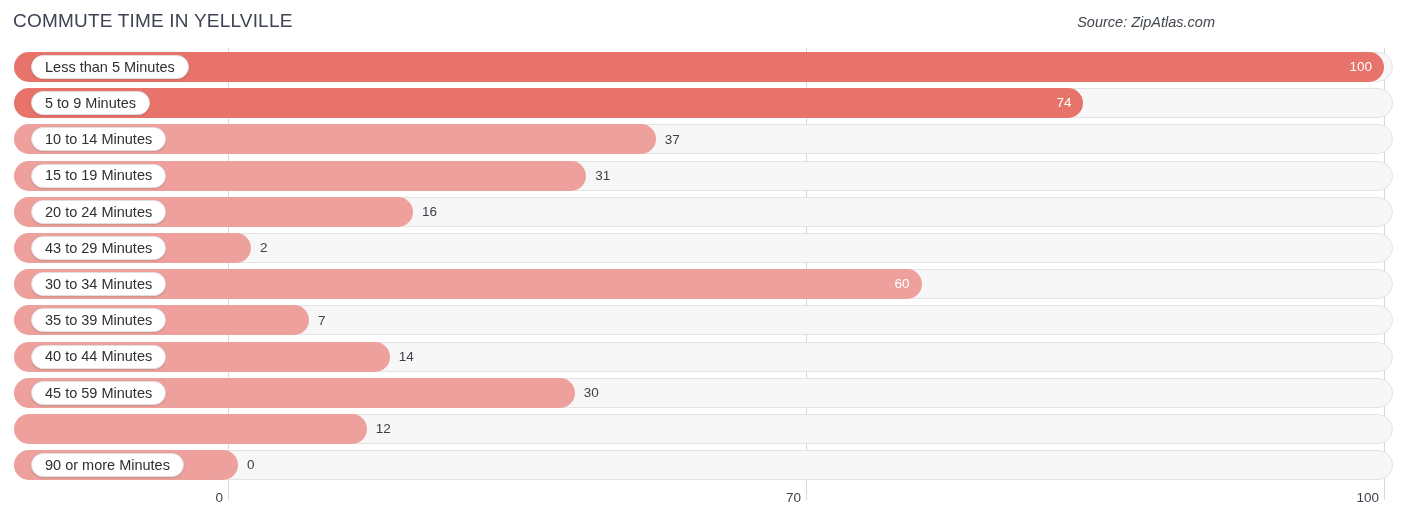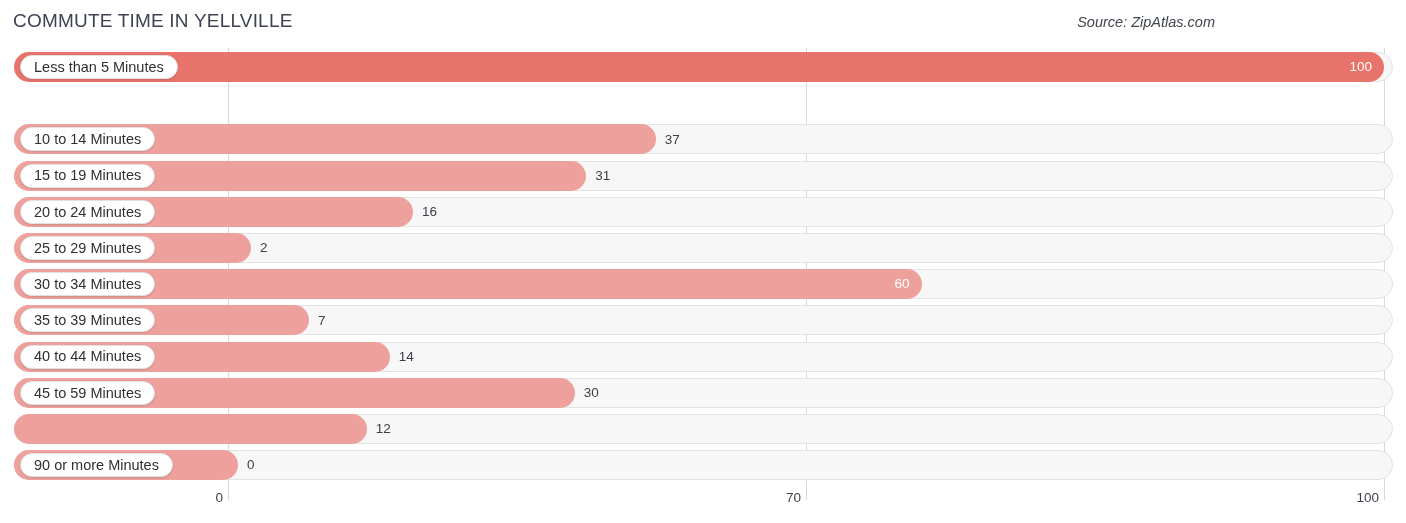--- a/index.html
+++ b/index.html
@@ -45,21 +45,21 @@
   .bar{
     position:absolute;left:14px;top:0;height:30px;
     border-radius:15px;
     box-sizing:border-box;
   }
   .bar.dark{background:#e8736b;}
   .bar.light{background:#eea09c;}
 
   
   .pill{
-    position:absolute;left:20px;top:3px;height:24px;
+    position:absolute;left:31px;top:3px;height:24px;
     background:#ffffff;
     border:1px solid #e0e0e0;
     border-radius:12px;
     box-shadow:0 1px 2px rgba(0,0,0,.13);
     display:flex;align-items:center;
     padding:0 13px;
     box-sizing:border-box;
     white-space:nowrap;
   }
   .pill span{
@@ -101,20 +101,28 @@
       <div class="gridline" style="left: 806px;"></div>
       <div class="gridline" style="left: 1384px;"></div>
       <div class="row" style="top: 4px;">
         <div class="track"></div>
         <div class="bar dark" style="width: 1370px;"></div>
         <div class="pill">
           <span>Less than 5 Minutes</span>
         </div>
         <div class="val inside" style="left: 1372px;">100</div>
       </div>
+      <div class="row" style="top: 40.2px;">
+        <div class="track"></div>
+        <div class="bar dark" style="width: 1069.44px;"></div>
+        <div class="pill">
+          <span>5 to 9 Minutes</span>
+        </div>
+        <div class="val inside" style="left: 1071.44px;">74</div>
+      </div>
       <div class="row" style="top: 76.4px;">
         <div class="track"></div>
         <div class="bar light" style="width: 641.72px;"></div>
         <div class="pill">
           <span>10 to 14 Minutes</span>
         </div>
         <div class="val outside" style="left: 664.72px;">37</div>
       </div>
       <div class="row" style="top: 112.6px;">
         <div class="track"></div>
@@ -129,21 +137,21 @@
         <div class="bar light" style="width: 398.96px;"></div>
         <div class="pill">
           <span>20 to 24 Minutes</span>
         </div>
         <div class="val outside" style="left: 421.96px;">16</div>
       </div>
       <div class="row" style="top: 185px;">
         <div class="track"></div>
         <div class="bar light" style="width: 237.12px;"></div>
         <div class="pill">
-          <span>25 to 29 Minutes</span>
+          <span>43 to 29 Minutes</span>
         </div>
         <div class="val outside" style="left: 260.12px;">2</div>
       </div>
       <div class="row" style="top: 221.2px; border-radius: 12px;">
         <div class="track"></div>
         <div class="bar light" style="width: 907.6px;"></div>
         <div class="pill">
           <span>30 to 34 Minutes</span>
         </div>
         <div class="val inside" style="left: 909.6px;">60</div>

